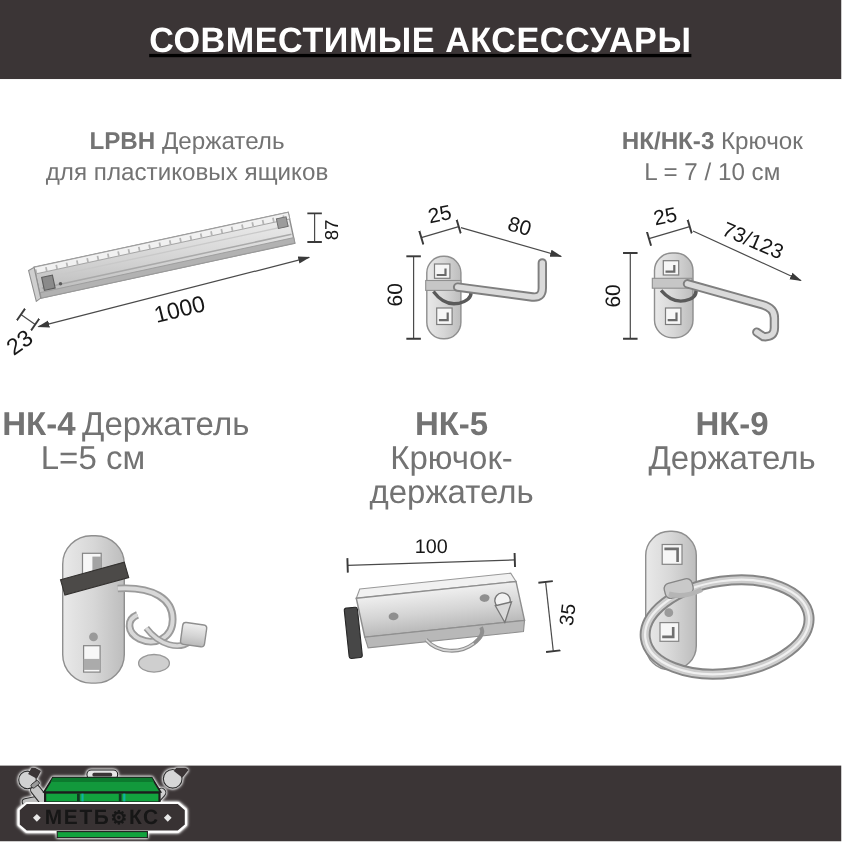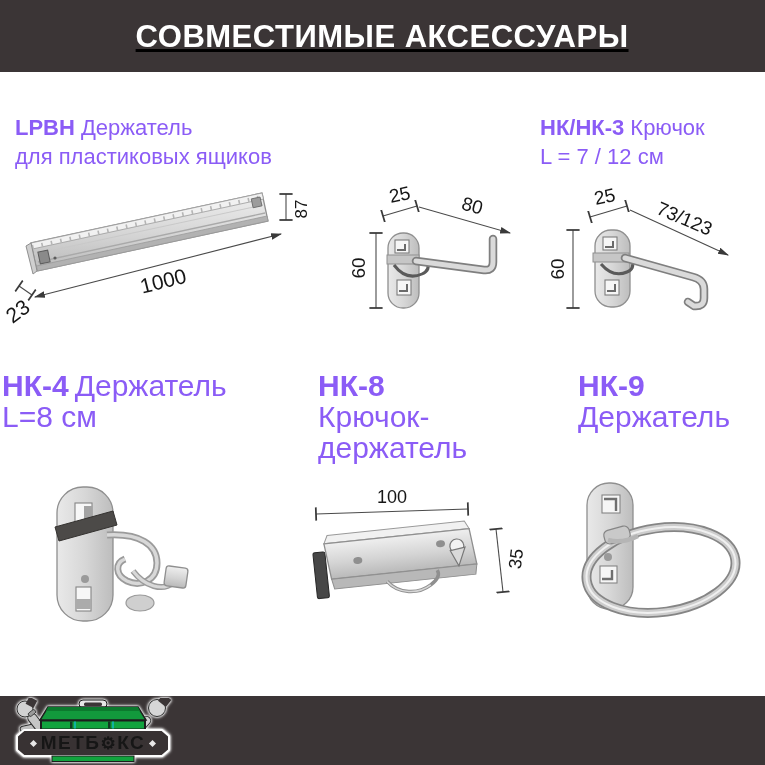--- a/index.html
+++ b/index.html
@@ -10,21 +10,21 @@
   .header{
     position:absolute;top:0;left:0;width:765px;height:72px;
     background:#3b3536;display:flex;align-items:center;justify-content:center;text-decoration:underline;
   }
   .header h1{
     margin:0;color:#ffffff;font-size:32px;font-weight:700;letter-spacing:.5px;
     transform:scaleX(.97);
   }
   .canvas{position:absolute;top:72px;left:0;width:765px;height:624px;background:#fff;}
   .ptitle{
-    position:absolute;color:#8b5cf6;
+    position:absolute;text-align:center;color:#737373;
     font-size:22px;line-height:29px;
   }
   .ptitle.big{font-size:30px;line-height:31px;}
   .ptitle b{font-weight:700;}
   .ptitle .nm{margin-left:6px;}
   .dsvg{position:absolute;}
   svg text{font-family:"Liberation Sans",sans-serif;fill:#161616;}
   .dim{stroke:#4a4a4a;stroke-width:1.1;fill:none;}
   .outl{stroke:#8f8f8f;stroke-width:1.3;}
   .footer{position:absolute;top:696px;left:0;width:765px;height:69px;background:#3b3536;}
@@ -62,29 +62,29 @@
 </div>
 
 <main class="canvas">
 
   <div class="ptitle" style="left:15px;top:41px;width:310px">
     <div><b>LPBH</b><span class="nm">Держатель</span></div>
     <div>для пластиковых ящиков</div>
   </div>
   <div class="ptitle" style="left:540px;top:41px;width:215px">
     <div><b>НК/НК-3</b><span class="nm">Крючок</span></div>
-    <div>L = 7 / 12 см</div>
+    <div>L = 7 / 10 см</div>
   </div>
 
   <div class="ptitle big" style="left:2px;top:298px;width:165px">
     <div><b>НК-4</b><span class="nm">Держатель</span></div>
-    <div>L=8 см</div>
+    <div>L=5 см</div>
   </div>
   <div class="ptitle big" style="left:318px;top:298px;width:185px">
-    <div><b>НК-8</b></div>
+    <div><b>НК-5</b></div>
     <div>Крючок-держатель</div>
   </div>
   <div class="ptitle big" style="left:578px;top:298px;width:175px">
     <div><b>НК-9</b></div>
     <div>Держатель</div>
   </div>
 
   <svg class="dsvg" style="left:5px;top:113px" width="310" height="145" viewBox="0 0 310 145">
     <g>
       <polygon points="26,58 257,8 263,36 32,86" fill="url(#gm)" class="outl"></polygon>

